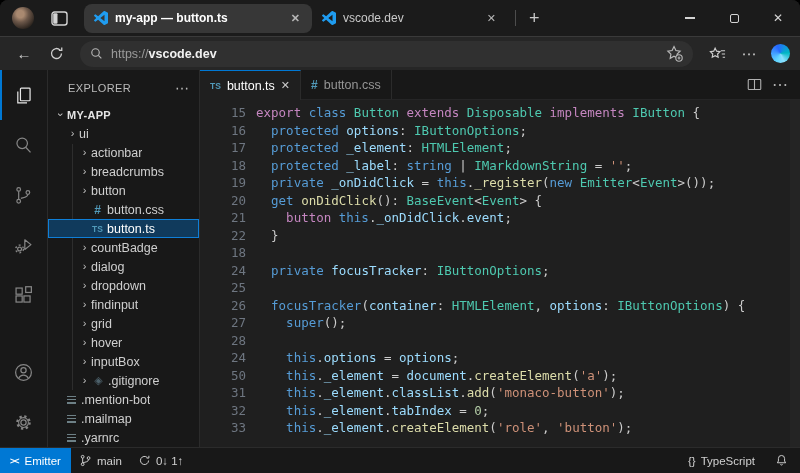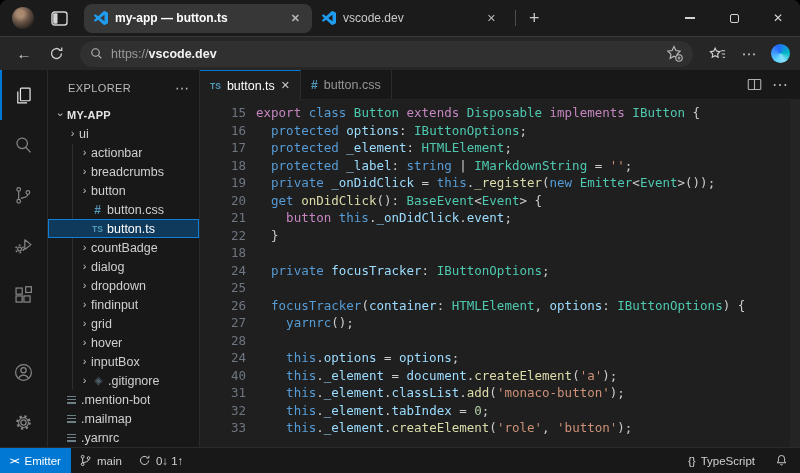--- a/index.html
+++ b/index.html
@@ -378,32 +378,32 @@
             <div class="cline">
               <span class="gutter">25</span>
               <span class="ctext"></span>
             </div>
             <div class="cline">
               <span class="gutter">26</span>
               <span class="ctext"><span class="tk-p">  </span><span class="tk-k">focusTracker</span><span class="tk-p">(</span><span class="tk-v">container</span><span class="tk-p">: </span><span class="tk-t">HTMLElement</span><span class="tk-p">, </span><span class="tk-v">options</span><span class="tk-p">: </span><span class="tk-t">IButtonOptions</span><span class="tk-p">) {</span></span>
             </div>
             <div class="cline">
               <span class="gutter">27</span>
-              <span class="ctext"><span class="tk-p">    </span><span class="tk-k">yarnrc</span><span class="tk-p">();</span></span>
+              <span class="ctext"><span class="tk-p">    </span><span class="tk-k">super</span><span class="tk-p">();</span></span>
             </div>
             <div class="cline">
               <span class="gutter">28</span>
               <span class="ctext"></span>
             </div>
             <div class="cline">
               <span class="gutter">24</span>
               <span class="ctext"><span class="tk-p">    </span><span class="tk-k">this</span><span class="tk-p">.</span><span class="tk-v">options</span><span class="tk-p"> = </span><span class="tk-v">options</span><span class="tk-p">;</span></span>
             </div>
             <div class="cline">
-              <span class="gutter">40</span>
+              <span class="gutter">50</span>
               <span class="ctext"><span class="tk-p">    </span><span class="tk-k">this</span><span class="tk-p">.</span><span class="tk-v">_element</span><span class="tk-p"> = </span><span class="tk-v">document</span><span class="tk-p">.</span><span class="tk-f">createElement</span><span class="tk-p">(</span><span class="tk-s">'a'</span><span class="tk-p">);</span></span>
             </div>
             <div class="cline">
               <span class="gutter">31</span>
               <span class="ctext"><span class="tk-p">    </span><span class="tk-k">this</span><span class="tk-p">.</span><span class="tk-v">_element</span><span class="tk-p">.</span><span class="tk-v">classList</span><span class="tk-p">.</span><span class="tk-f">add</span><span class="tk-p">(</span><span class="tk-s">'monaco-button'</span><span class="tk-p">);</span></span>
             </div>
             <div class="cline">
               <span class="gutter">32</span>
               <span class="ctext"><span class="tk-p">    </span><span class="tk-k">this</span><span class="tk-p">.</span><span class="tk-v">_element</span><span class="tk-p">.</span><span class="tk-v">tabIndex</span><span class="tk-p"> = </span><span class="tk-n">0</span><span class="tk-p">;</span></span>
             </div>

